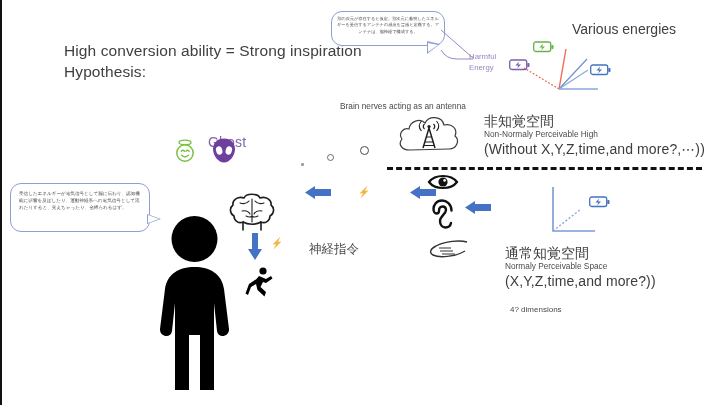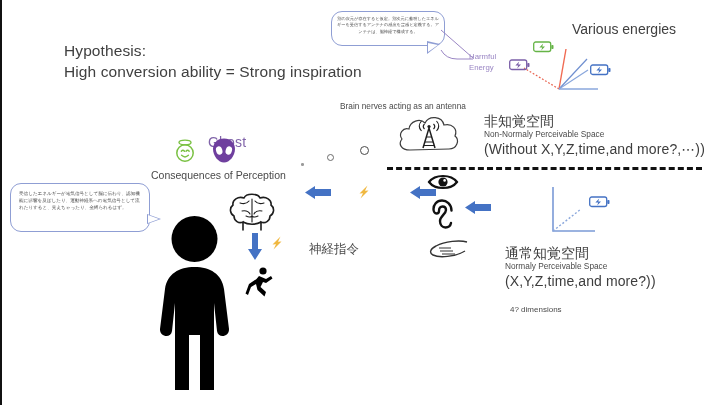--- a/index.html
+++ b/index.html
@@ -121,22 +121,22 @@
 
   
   .dot{border-radius:50%;position:absolute;}
 </style>
 </head>
 <body>
 
 <div id="slide">
 
   <div id="hypothesis" class="abs">
+    <div>High conversion ability = Strong inspiration</div>
     <div>Hypothesis:</div>
-    <div>High conversion ability = Strong inspiration</div>
   </div>
 
   <div id="bubble-top" class="bubble abs">
     <span>別の次元が存在すると仮定。別次元に蓄積したエネルギーを受信するアンテナの感度を霊感と定義する。アンテナは、脳神経で構成する。</span>
     <span class="tail"></span>
     <span class="tail-in"></span>
   </div>
 
   <div id="bubble-left" class="bubble abs">
     <span>受信したエネルギーが電気信号として脳に伝わり、認知機能に影響を及ぼしたり、運動神経系への電気信号として流れたりすると、見えちゃったり、金縛られるはず。</span>
@@ -153,21 +153,20 @@
     <path d="M14.0 13.2 q1.6 -2 3.2 0" fill="none" stroke="#7ac143" stroke-width="1.4" stroke-linecap="round"></path>
     <path d="M9.6 17.3 q3.4 3.2 6.8 0" fill="none" stroke="#7ac143" stroke-width="1.4" stroke-linecap="round"></path>
   </svg>
 
   <svg class="abs" style="left:209px;top:137px;" width="26" height="27" viewBox="0 0 26 27">
     <path d="M13 1.5 C20 1.5 24 6.5 24 12 C24 19 18.5 25.5 13 25.5 C7.5 25.5 2 19 2 12 C2 6.5 6 1.5 13 1.5 Z" fill="#6f3f9e"></path>
     <ellipse cx="8.2" cy="13.5" rx="3.1" ry="4.3" fill="#ffffff" transform="rotate(-18 8.2 13.5)"></ellipse>
     <ellipse cx="17.8" cy="13.5" rx="3.1" ry="4.3" fill="#ffffff" transform="rotate(18 17.8 13.5)"></ellipse>
   </svg>
 
-  <div id="consequences" class="abs">Consequences of Perception</div>
 
   <span class="dot" style="left:299px;top:163px;width:2.6px;height:2.6px;background:#9a9a9a;"></span>
   <span class="dot" style="left:325px;top:154px;width:5px;height:5px;border:1px solid #6b6b6b;background:#fff;"></span>
   <span class="dot" style="left:358px;top:146px;width:7px;height:7px;border:1px solid #4a4a4a;background:#fff;"></span>
 
   <div id="brain-antenna" class="abs">Brain nerves acting as an antenna</div>
 
   <svg class="abs" style="left:394px;top:112px;" width="66" height="48" viewBox="0 0 66 48">
     <path d="M14 38 C5 38 2 32 6 27 C2 22 7 15 13 17 C14 9 24 6 29 11 C33 3 46 4 48 13
              C56 11 62 17 59 24 C64 28 61 37 53 37 Z" fill="#ffffff" stroke="#3d3d3d" stroke-width="1.2"></path>
@@ -215,21 +214,21 @@
 
   <svg class="abs" style="left:588px;top:64px;" width="21" height="12" viewBox="0 0 21 12">
     <rect x="0.7" y="1" width="17" height="9.5" rx="2" fill="none" stroke="#4472c4" stroke-width="1.3"></rect>
     <rect x="18.3" y="4" width="2.2" height="4" rx="0.8" fill="#4472c4"></rect>
     <path d="M10.2 2.4 L6.4 6.6 L9.2 6.6 L8.2 9.6 L12 5.4 L9.2 5.4 Z" fill="#4472c4"></path>
   </svg>
 
 
   <div id="nonperceivable" class="abs space-block">
     <div class="space-jp">非知覚空間</div>
-    <div class="space-en">Non-Normaly Perceivable Space</div>
+    <div class="space-en">Non-Normaly Perceivable High</div>
     <div class="space-paren">(Without X,Y,Z,time,and more?,⋯))</div>
   </div>
 
   <div id="divider" class="abs"></div>
 
   <svg class="abs" style="left:425px;top:172px;" width="32" height="20" viewBox="0 0 32 20">
     <path d="M2 10 C8 2 24 2 30 10 C24 18 8 18 2 10 Z" fill="none" stroke="#111" stroke-width="2.2"></path>
     <circle cx="16" cy="10" r="4.6" fill="#111"></circle>
     <circle cx="17.6" cy="8.4" r="1.3" fill="#fff"></circle>
   </svg>

